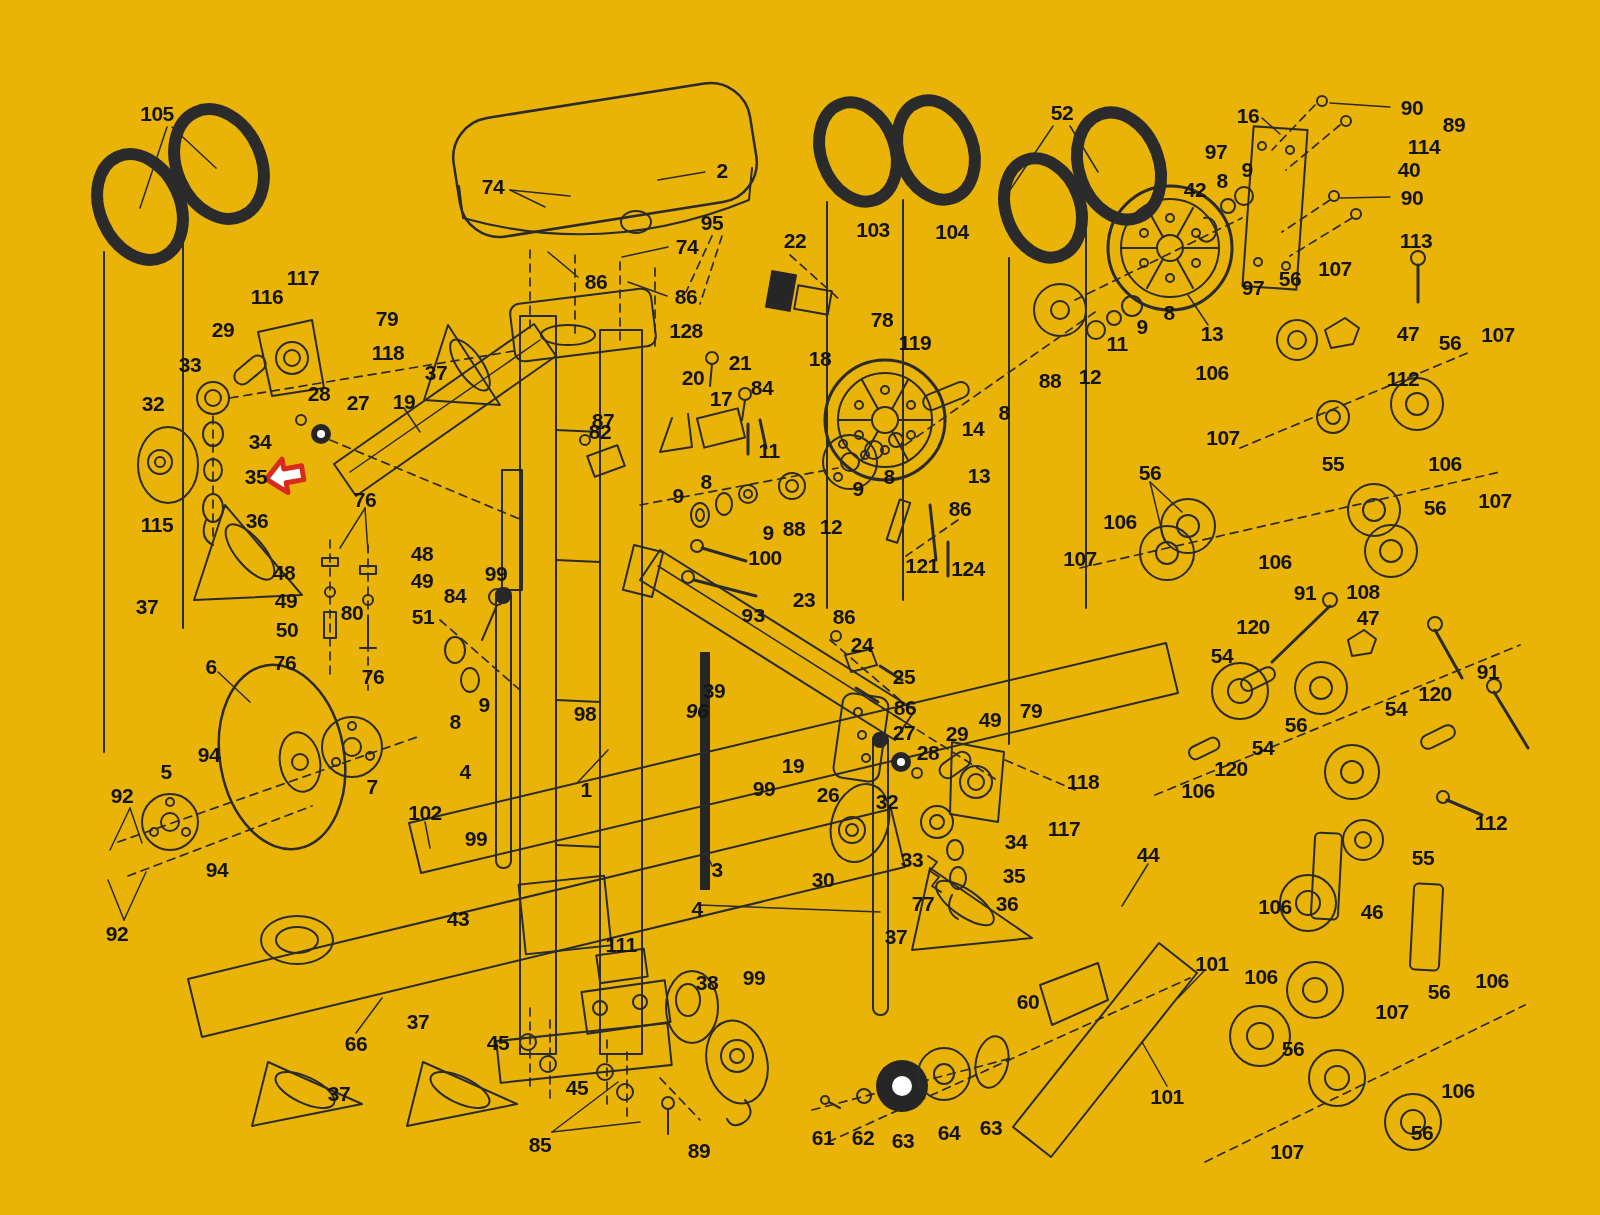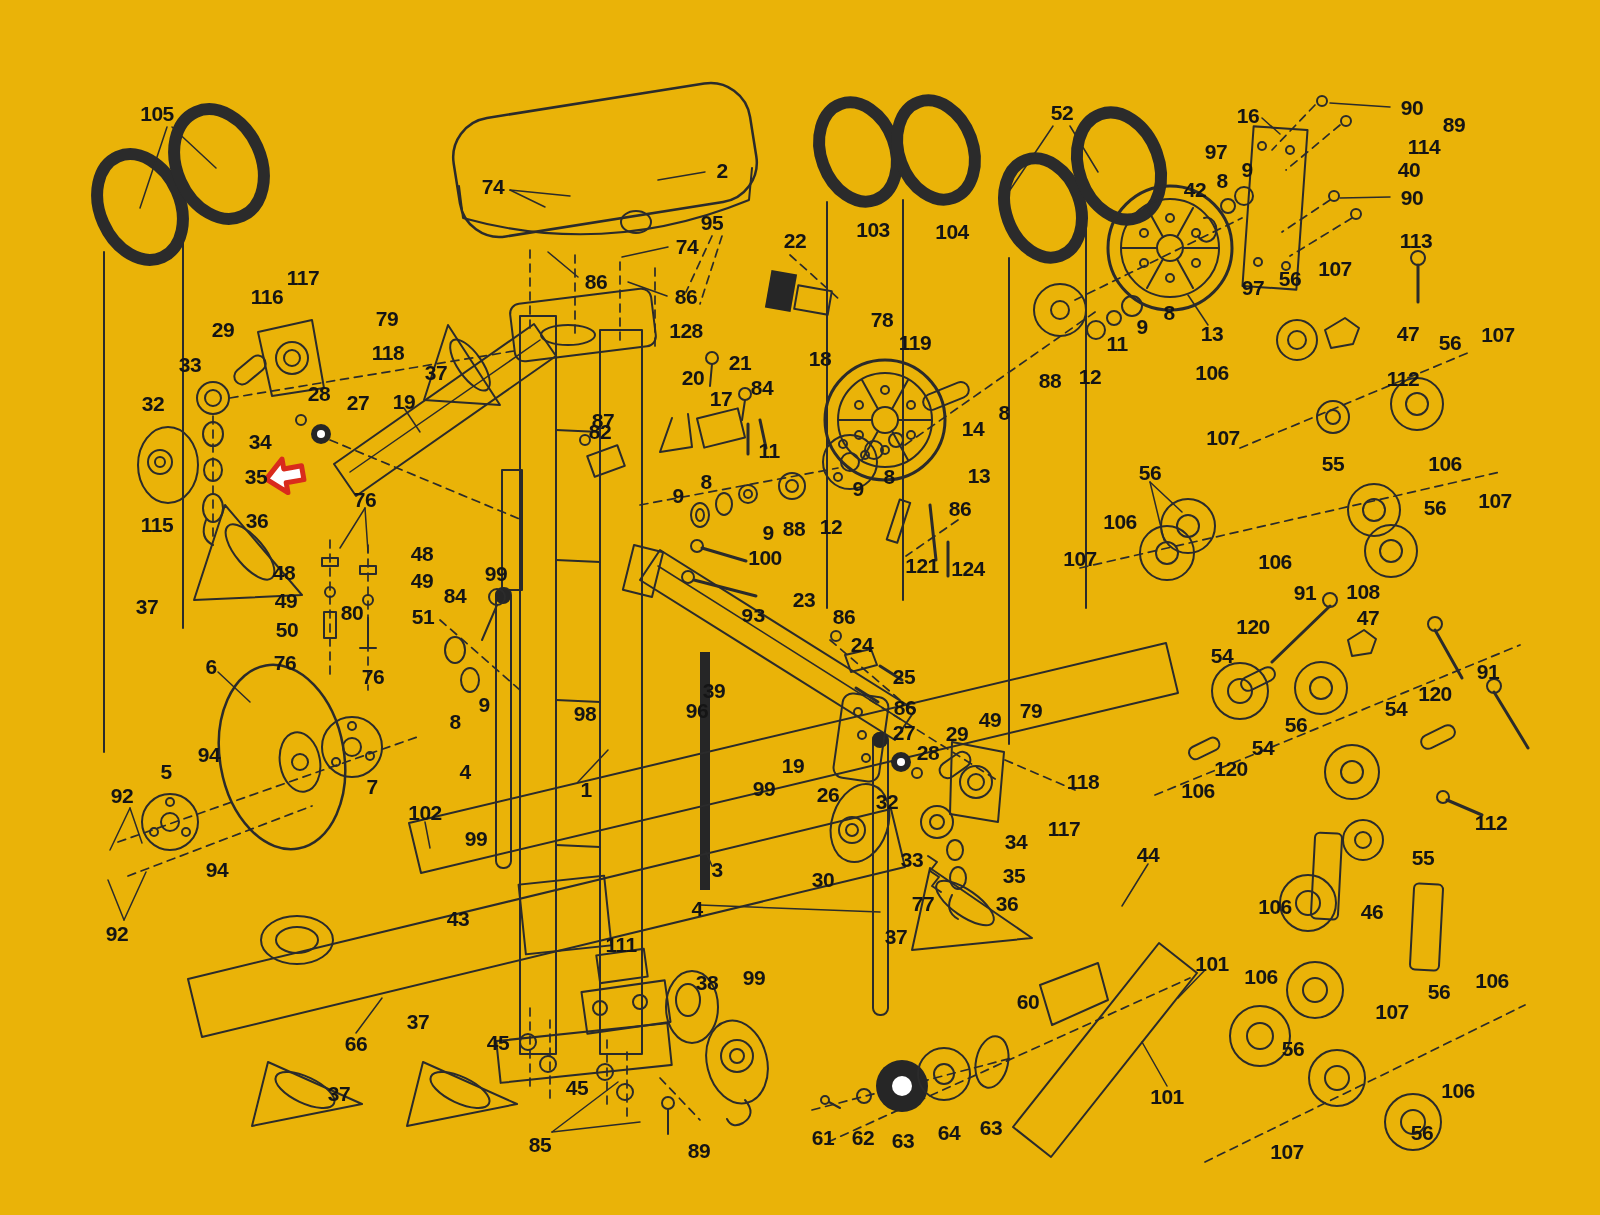--- a/index.html
+++ b/index.html
@@ -519,21 +519,21 @@
       <div class="callout" style="left: 422px; top: 553px;">48</div>
       <div class="callout" style="left: 422px; top: 580px;">49</div>
       <div class="callout" style="left: 455px; top: 595px;">84</div>
       <div class="callout" style="left: 352px; top: 612px;">80</div>
       <div class="callout" style="left: 423px; top: 616px;">51</div>
       <div class="callout" style="left: 496px; top: 573px;">99</div>
       <div class="callout" style="left: 211px; top: 666px;">6</div>
       <div class="callout" style="left: 585px; top: 713px;">98</div>
       <div class="callout" style="left: 484px; top: 704px;">9</div>
       <div class="callout" style="left: 455px; top: 721px;">8</div>
-      <div class="callout" style="left: 697px; top: 710px;">96</div>
+      <div class="callout" style="left: 697px; top: 710px; font-style: italic;">96</div>
       <div class="callout" style="left: 714px; top: 690px;">39</div>
       <div class="callout" style="left: 465px; top: 771px;">4</div>
       <div class="callout" style="left: 586px; top: 789px;">1</div>
       <div class="callout" style="left: 209px; top: 754px;">94</div>
       <div class="callout" style="left: 166px; top: 771px;">5</div>
       <div class="callout" style="left: 122px; top: 795px;">92</div>
       <div class="callout" style="left: 372px; top: 786px;">7</div>
       <div class="callout" style="left: 217px; top: 869px;">94</div>
       <div class="callout" style="left: 117px; top: 933px;">92</div>
       <div class="callout" style="left: 425px; top: 812px;">102</div>

